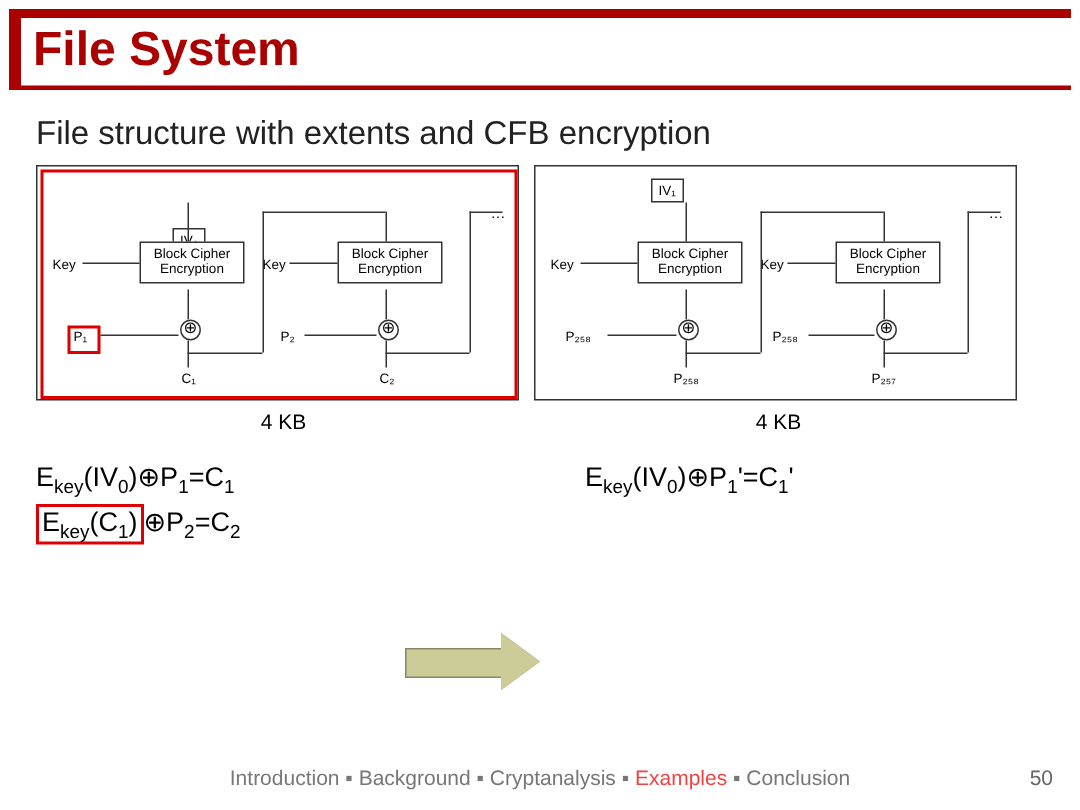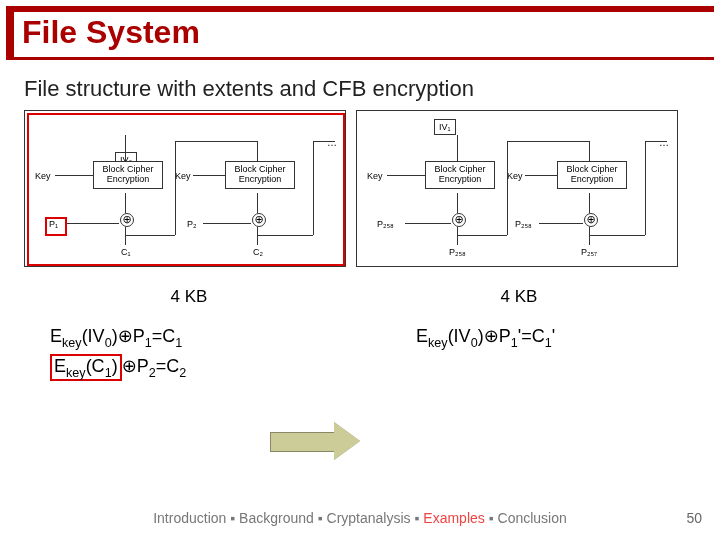--- a/index.html
+++ b/index.html
@@ -10,24 +10,24 @@
 .subtitle { font-size:22px; color:#222; margin:16px 24px 8px 24px; }
 .diagrams { display:flex; gap:10px; margin:6px 24px 0 24px; }
 .diagram-box { width:320px; height:155px; border:1px solid #333; position:relative; font-size:9px; color:#000; }
 .red-overlay { position:absolute; border:2px solid #d00; pointer-events:none; }
 .ov1 { left:2px; top:2px; width:314px; height:149px; }
 .ov2 { left:20px; top:106px; width:18px; height:15px; }
 .iv-box { position:absolute; border:1px solid #333; padding:2px 4px; background:#fff; }
 .block-box { position:absolute; border:1px solid #333; width:64px; text-align:center; line-height:1.1; padding:3px 2px; background:#fff; }
 .xor { position:absolute; width:12px; height:12px; border:1px solid #333; border-radius:50%; font-size:11px; text-align:center; line-height:11px; }
 .lbl { position:absolute; }
-.kb-row { display:flex; margin:20px 24px 0 24px; font-size:17px; }
+.kb-row { display:flex; margin:6px 24px 0 24px; font-size:14px; }
 .kb-row>div { width:330px; text-align:center; }
 .eq-row { display:flex; margin:18px 24px 0 24px; font-size:18px; }
-.eq-col { width:330px;margin-left:26px; }
+.eq-col { width:330px; }
 .eq-col div { margin-bottom:4px; }
 .eq-col .boxed { display:inline-block; border:2px solid #d00; padding:0 2px; }
 .big-arrow { position:absolute; left:270px; top:432px; width:0; height:0; }
 .arrow-body { width:64px; height:18px; background:#cc9; border:1px solid #886; border-right:none; }
 .arrow-head { position:absolute; left:64px; top:-10px; width:0; height:0; border-top:19px solid transparent; border-bottom:19px solid transparent; border-left:26px solid #cc9; }
 .arrow-head2 { position:absolute; left:64px; top:-10px; width:0; height:0; border-top:19px solid transparent; border-bottom:19px solid transparent; border-left:26px solid #886; z-index:-1; }
 .footer { position:absolute; bottom:14px; width:100%; text-align:center; font-size:14px; color:#777; }
 .footer .ex { color:#ef4444; }
 .pagenum { position:absolute; right:18px; bottom:14px; font-size:14px; color:#666; }
 sub { font-size:0.7em; }

